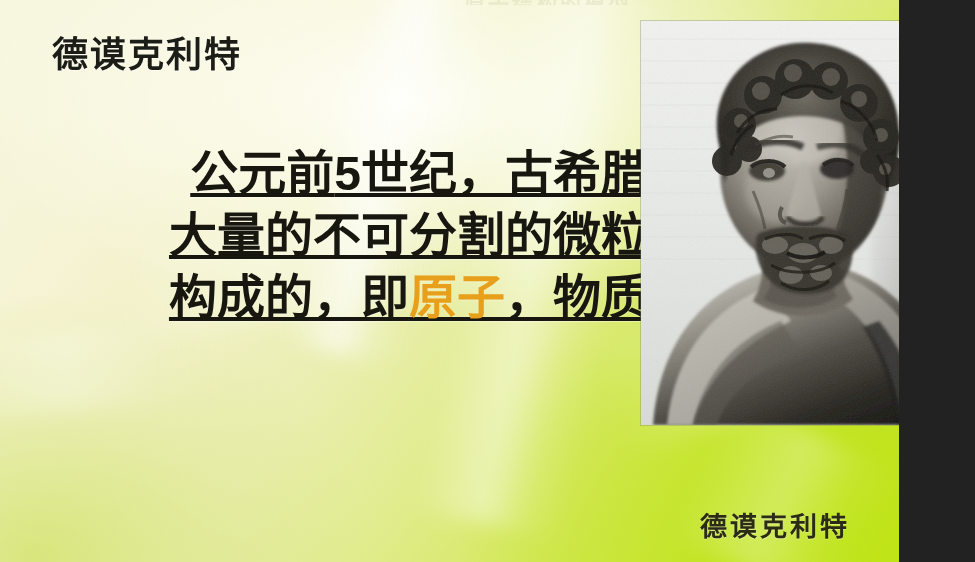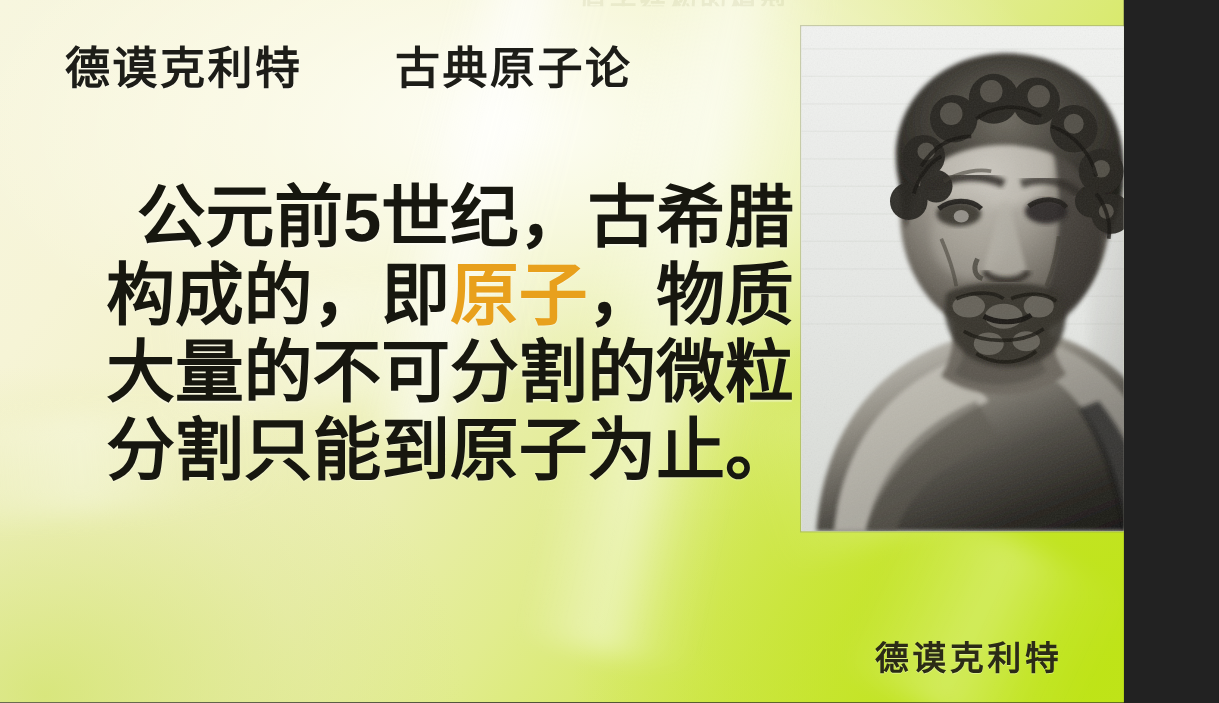--- a/index.html
+++ b/index.html
@@ -79,30 +79,31 @@
     font-weight: bold;
     color: #1d1d18;
     letter-spacing: 2px;
     text-shadow: 0 1px 0 rgba(255,255,255,0.55);
   }
   .heading .gap { width: 74px; display: inline-block; }
 
   
   .body-text {
     position: absolute;
-    left: 30px;
+    left: 44px;
     top: 143px;
     width: 605px;
     font-family: "Liberation Sans", "DejaVu Sans", sans-serif;
-    font-size: 55px;
+    font-size: 48px;
     font-weight: bold;
     line-height: 62px;
     color: #17170f;
     letter-spacing: 0px;
     text-shadow: 0 1px 1px rgba(255,255,255,0.40);
+    text-decoration: underline;
   }
   .body-text .line { white-space: nowrap; }
   .hl {
     color: #e8a01c;
     text-shadow: 0 1px 1px rgba(255,255,255,0.35);
   }
   .num { font-family: "Liberation Sans", "DejaVu Sans", sans-serif; }
 
   
   .photo-frame {
@@ -141,28 +142,26 @@
   <div class="streak streak-c"></div>
   <div class="streak streak-d"></div>
   <div class="streak streak-e"></div>
   <div class="streak streak-f"></div>
 
   <div class="clipped-top">二、原子结构的模型</div>
 
   <div class="heading">
     <span>德谟克利特</span>
     <span class="gap"></span>
-    <span>古典原子论</span>
   </div>
 
   <div class="body-text" id="body-text">
       <div class="line"><span>公元前</span><span class="num">5</span><span>世纪，古希腊</span></div>
+      <div class="line"><span>大量的不可分割的微粒</span></div>
       <div class="line"><span>构成的，即</span><span class="hl" style="color: rgb(232, 160, 28);">原子</span><span>，物质</span></div>
-      <div class="line"><span>大量的不可分割的微粒</span></div>
-      <div class="line"><span>分割只能到原子为止。</span></div>
     </div>
 
   <div class="photo-frame">
     <svg viewBox="0 0 320 404" preserveAspectRatio="xMidYMid slice" role="img">
       <defs>
         <linearGradient id="bgWall" x1="0" y1="0" x2="0" y2="1">
           <stop offset="0%" stop-color="#f2f3f1"></stop>
           <stop offset="55%" stop-color="#e6e8e5"></stop>
           <stop offset="100%" stop-color="#d8dbd6"></stop>
         </linearGradient>

